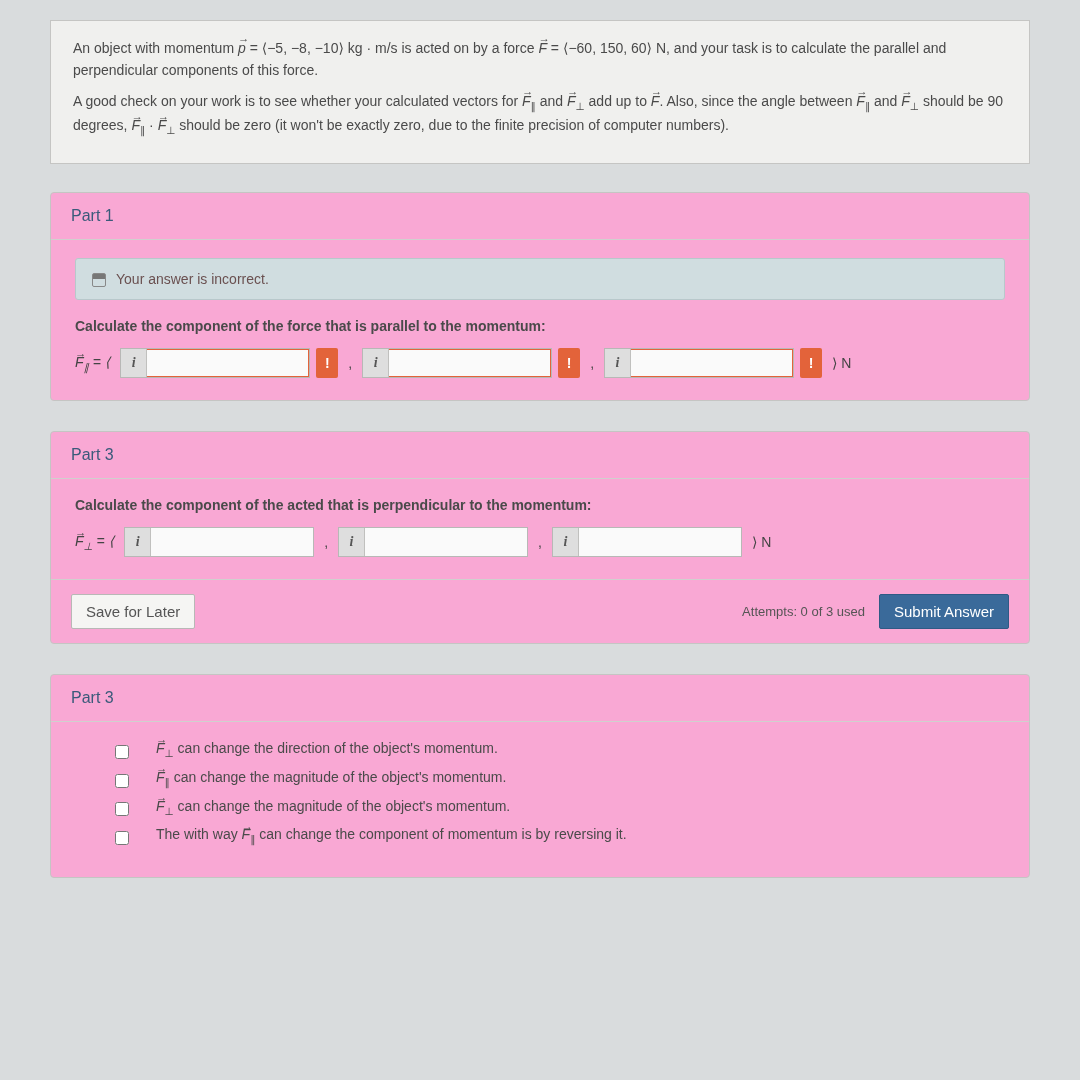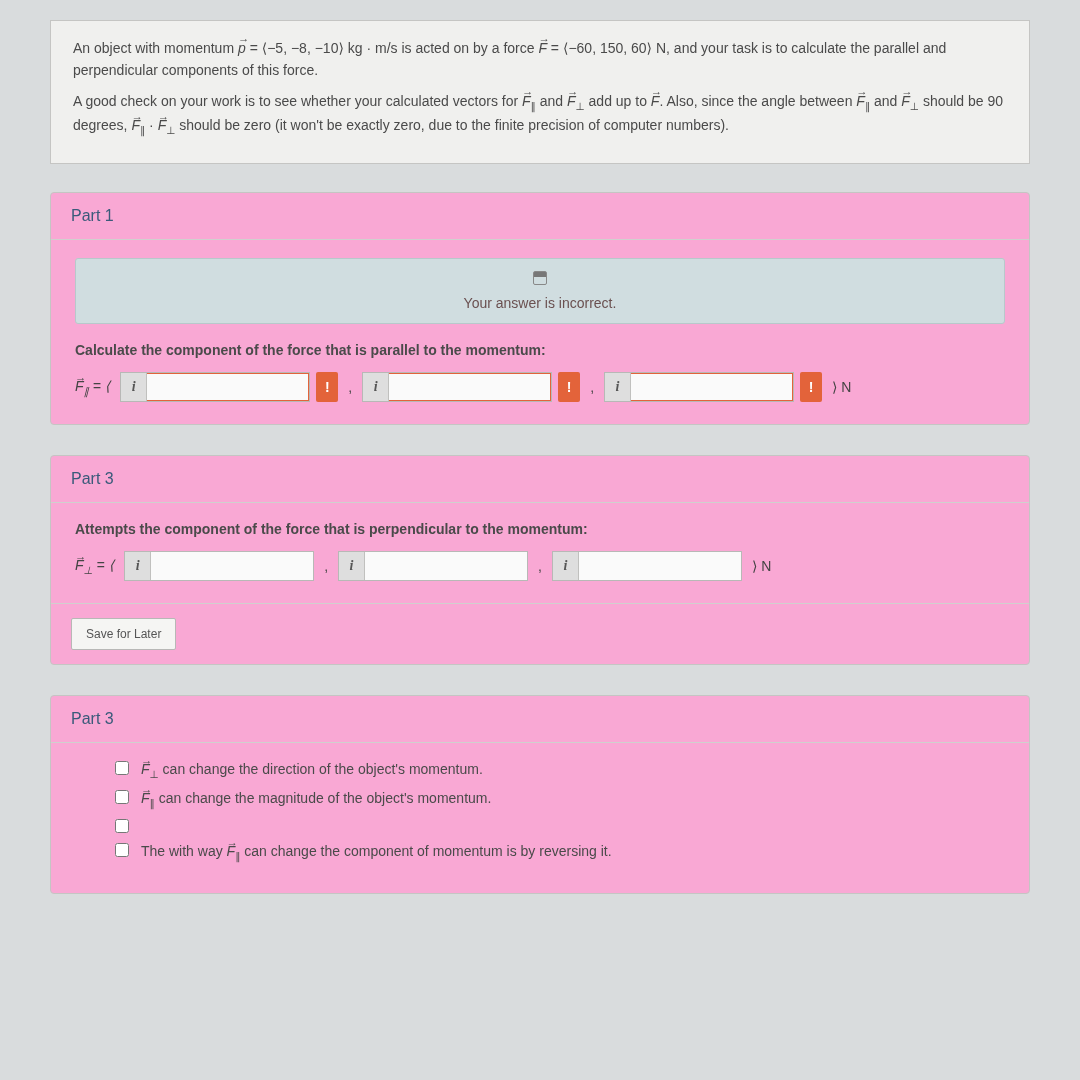--- a/index.html
+++ b/index.html
@@ -45,23 +45,22 @@
     .part-body { padding: 18px 24px 22px; }
     .feedback-row {
       background: #d0dde0;
       border: 1px solid #b8c8cb;
       border-radius: 3px;
       padding: 12px 16px;
       margin-bottom: 18px;
       color: #6a5050;
       font-size: 14px;
       display: flex;
-      align-items: center;
+      align-items: flex-end;
       gap: 10px;
-      flex-direction: column;
     }
     .flag-icon {
       display: inline-block;
       width: 14px; height: 14px;
       border: 1px solid #888;
       border-radius: 2px;
       position: relative;
       background: linear-gradient(to bottom, #777 0 40%, transparent 40%);
     }
     .prompt-line { margin-bottom: 14px; color: #4a4a4a; font-weight: bold; }
@@ -117,40 +116,40 @@
     .unit { color: #444; margin-left: 4px; }
     .footer-row {
       display: flex;
       justify-content: space-between;
       align-items: center;
       padding: 14px 20px;
       border-top: 1px solid #d0d0ce;
     }
     .btn {
       padding: 8px 14px;
-      font-size: 12px;
+      font-size: 15px;
       border-radius: 2px;
       cursor: pointer;
     }
     .btn-secondary {
       background: #f5f5f3;
       border: 1px solid #b8b8b6;
       color: #555;
     }
     .btn-primary {
       background: #3a6a9a;
       border: 1px solid #2f5a85;
       color: #fff;
     }
     .attempts { color: #555; font-size: 13px; }
     .choices { padding-left: 40px; }
     .choice {
       display: flex;
-      align-items: flex-start;
-      gap: 12px;
+      align-items: flex-end;
+      gap: 27px;
       margin-bottom: 10px;
       color: #4a4a4a;
     }
     .choice input[type="checkbox"] { width: 14px; height: 14px; cursor: pointer; }
     .right-group { display: flex; align-items: center; gap: 14px; }
   </style>
 </head>
 <body>
 
 <div class="question-box">
@@ -193,21 +192,21 @@
       </span>
       <span class="sep-bang">!</span>
       <span class="unit">⟩ N</span>
     </div>
   </div>
 </div>
 
 <div class="part-card">
   <div class="part-header">Part 3</div>
   <div class="part-body">
-    <div class="prompt-line">Attempts the component of the force that is perpendicular to the momentum:</div>
+    <div class="prompt-line">Calculate the component of the acted that is perpendicular to the momentum:</div>
     <div class="input-row">
       <span class="eq-label"><span class="vec">F</span><sub>⊥</sub><span> = ⟨</span></span>
 
       <span class="num-input">
         <span class="info-tab">i</span>
         <input type="text" style="">
       </span>
       <span class="sep-plain">,</span>
 
       <span class="num-input">
@@ -218,37 +217,42 @@
 
       <span class="num-input">
         <span class="info-tab">i</span>
         <input type="text" style="">
       </span>
       <span class="unit">⟩ N</span>
     </div>
   </div>
   <div class="footer-row">
     <button class="btn btn-secondary">Save for Later</button>
+    <div class="right-group">
+      <span class="attempts">Attempts: 0 of 3 used</span>
+      <button class="btn btn-primary">Submit Answer</button>
+    </div>
   </div>
 </div>
 
 <div class="part-card">
   <div class="part-header">Part 3</div>
   <div class="part-body">
     <div class="choices">
       <label class="choice">
         <input type="checkbox" style="">
         <span><span class="vec">F</span><sub>⊥</sub><span> can change the direction of the object's momentum.</span></span>
       </label>
       <label class="choice">
         <input type="checkbox" style="">
         <span><span class="vec">F</span><sub>∥</sub><span> can change the magnitude of the object's momentum.</span></span>
       </label>
       <label class="choice">
         <input type="checkbox" style="">
+        <span><span class="vec">F</span><sub>⊥</sub><span> can change the magnitude of the object's momentum.</span></span>
       </label>
       <label class="choice">
         <input type="checkbox" style="">
         <span><span>The with way </span><span class="vec">F</span><sub>∥</sub><span> can change the component of momentum is by reversing it.</span></span>
       </label>
     </div>
   </div>
 </div>
 
 </body></html>

